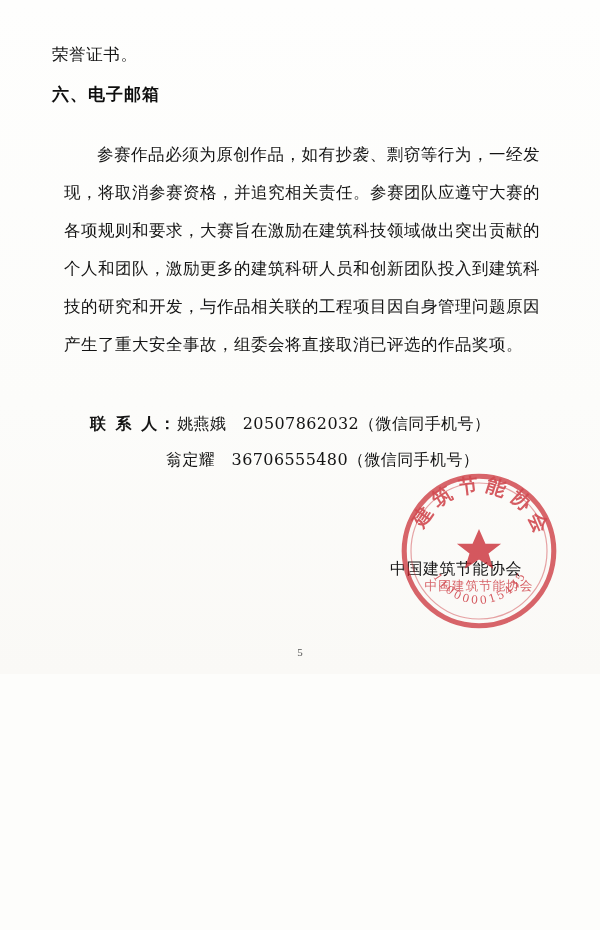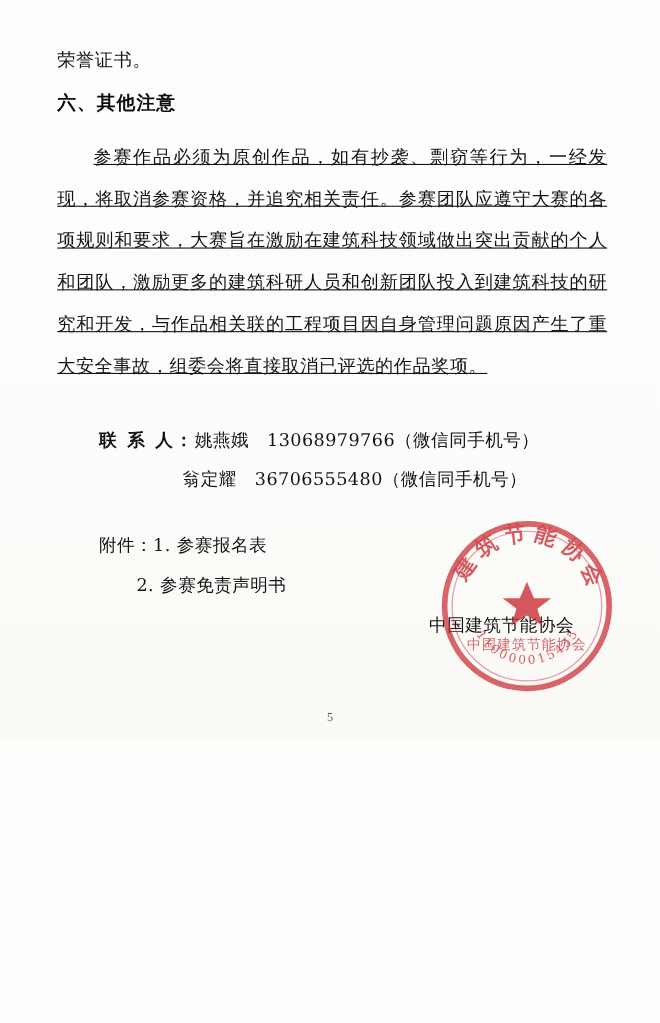--- a/index.html
+++ b/index.html
@@ -42,22 +42,21 @@
     letter-spacing: 1px;
     color: #0e0e0e;
   }
   .para {
     font-size: 16.5px;
     line-height: 38px;
     letter-spacing: 0.5px;
     text-align: justify;
     text-indent: 2em;
     color: #141414;
-    margin: 0;
-    text-decoration: underline;
+    margin: 12px;
   }
   .gap-sm { height: 10px; }
   .gap-md { height: 22px; }
 
   .contact-block {
     padding-left: 38px;
     margin-top: 8px;
   }
   .contact-line {
     font-size: 16px;
@@ -131,39 +130,35 @@
   }
 </style>
 </head>
 <body>
 
 <div class="page">
   <div class="content">
 
     <div class="line">荣誉证书。</div>
 
-    <div class="heading">六、其他注意</div>
+    <div class="heading">六、电子邮箱</div>
 
     <div class="gap-sm"></div>
 
     <p class="para">参赛作品必须为原创作品，如有抄袭、剽窃等行为，一经发现，将取消参赛资格，并追究相关责任。参赛团队应遵守大赛的各项规则和要求，大赛旨在激励在建筑科技领域做出突出贡献的个人和团队，激励更多的建筑科研人员和创新团队投入到建筑科技的研究和开发，与作品相关联的工程项目因自身管理问题原因产生了重大安全事故，组委会将直接取消已评选的作品奖项。</p>
 
 
     <div class="gap-md"></div>
 
     <div class="contact-block">
-      <div class="contact-line"><span class="lbl">联 系 人：</span><span>姚燕娥　13068979766（微信同手机号）</span></div>
+      <div class="contact-line"><span class="lbl">联 系 人：</span><span>姚燕娥　20507862032（微信同手机号）</span></div>
       <div class="contact-line sub">翁定耀　36706555480（微信同手机号）</div>
     </div>
 
 
-    <div class="attach-block">
-      <div class="attach-line">附件：1. 参赛报名表</div>
-      <div class="attach-line sub">2. 参赛免责声明书</div>
-    </div>
 
   </div>
 
   <div class="signature">
     <div>中国建筑节能协会</div>
   </div>
 
   <svg class="seal" viewBox="0 0 200 200" xmlns="http://www.w3.org/2000/svg">
     <defs>
       <path id="arcTop" d="M 30 100 A 70 70 0 0 1 170 100"></path>

